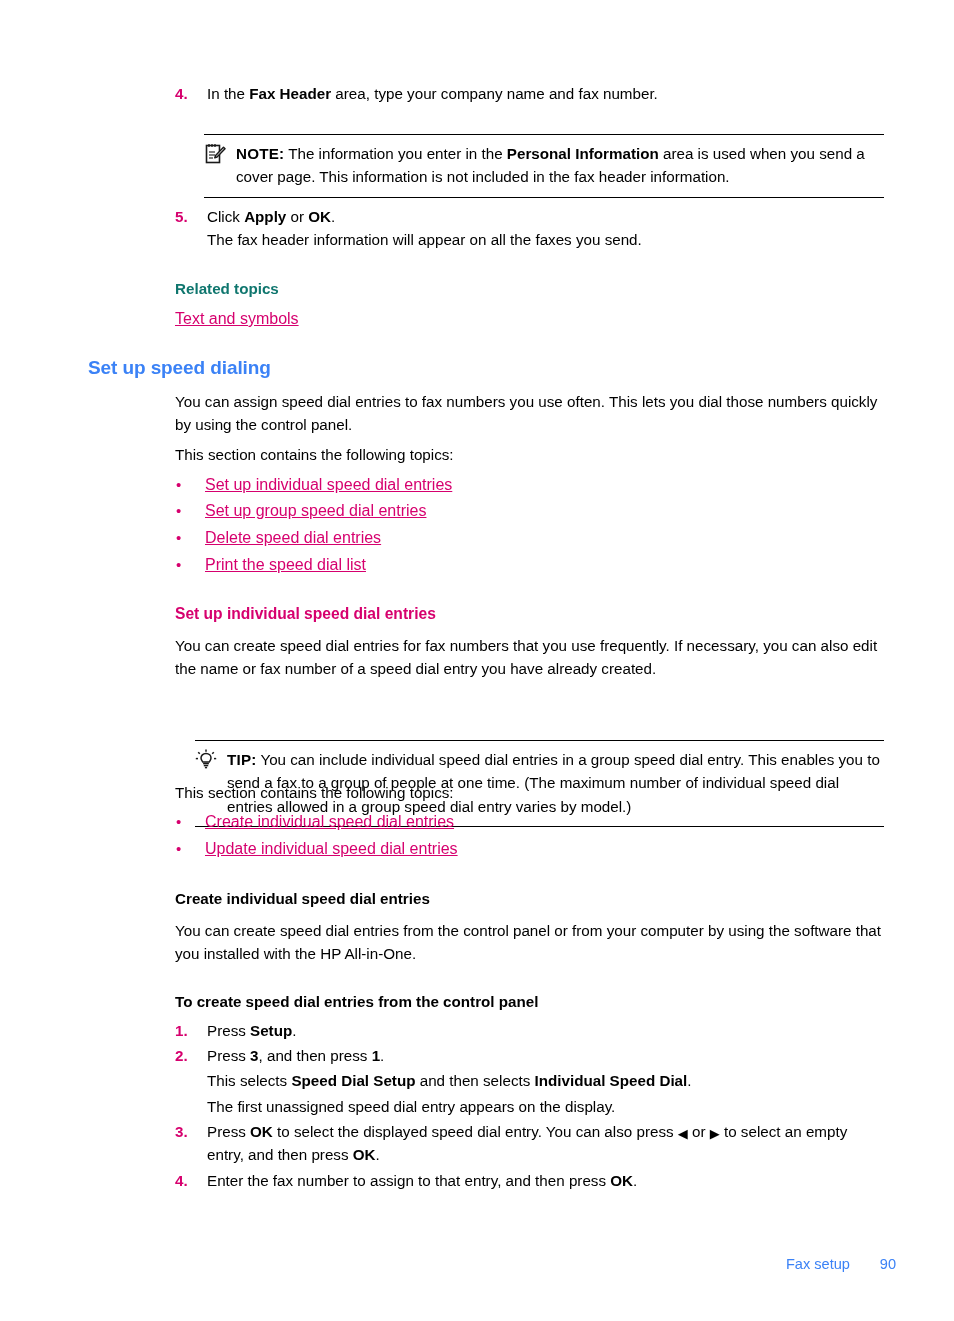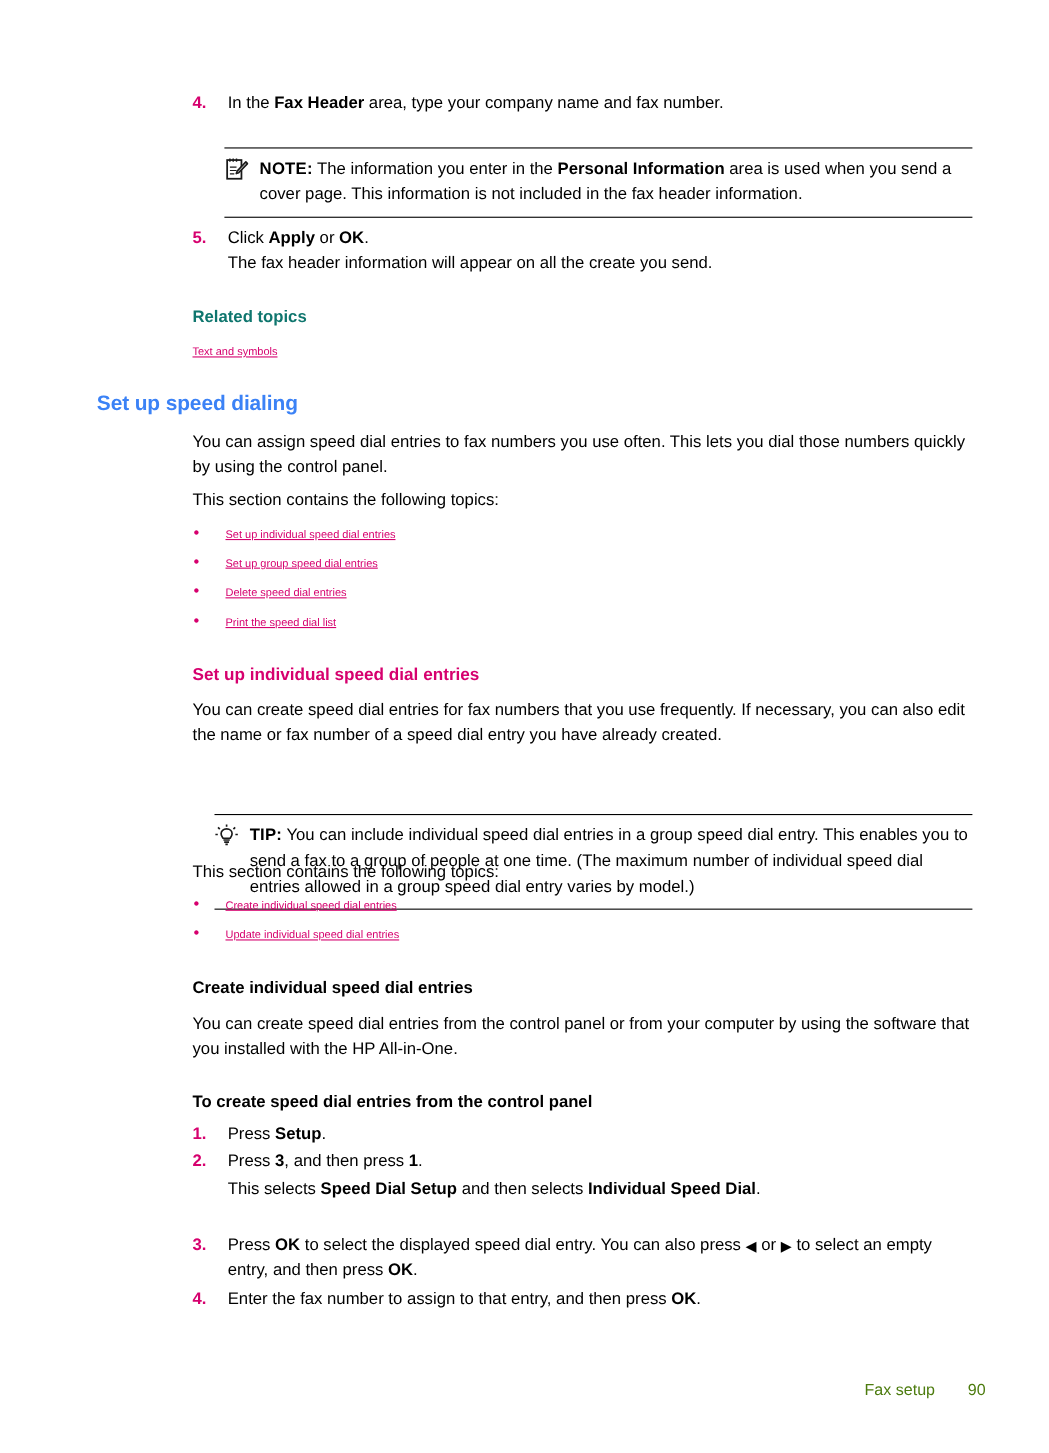--- a/index.html
+++ b/index.html
@@ -113,21 +113,21 @@
     left: 175px;
     font-size: 15.2px;
     font-weight: bold;
     color: #0f766e;
   }
 
   
   a.xref {
     color: #d6006e;
     text-decoration: underline;
-    font-size: 10px;
+    font-size: 16px;
   }
   .bullet-row {
     position: absolute;
     left: 175px;
     width: 710px;
     font-size: 15.2px;
     line-height: 23.4px;
   }
   .bullet-row .dot {
     position: absolute;
@@ -143,21 +143,21 @@
   }
 
   
   .footer {
     position: absolute;
     top: 1256px;
     left: 0;
     width: 954px;
     height: 22px;
     font-size: 14.6px;
-    color: #4d7c0f;
+    color: #3b82f6;
   }
   .footer .fsec {
     position: absolute;
     right: 104px;
     top: 0;
   }
   .footer .fpage {
     position: absolute;
     right: 58px;
     top: 0;
@@ -199,21 +199,21 @@
       </span>
       <span class="atxt"><span class="alabel">NOTE:</span><span><span>   The information you enter in the </span><span style="font-weight: bold;">Personal Information</span><span> area is used when you send a cover page. This information is not included in the fax header information.</span></span></span>
     </div>
     <div class="rule-bot"></div>
   </div>
 
   <div class="step" style="top:205px;">
     <span class="num">5.</span>
     <span class="txt"><span>Click </span><span style="font-weight: bold;">Apply</span><span> or </span><span style="font-weight: bold;">OK</span><span>.</span></span>
   </div>
-  <div class="body-col" style="top:228px; left:207px; width:678px;">The fax header information will appear on all the create you send.</div>
+  <div class="body-col" style="top:228px; left:207px; width:678px;">The fax header information will appear on all the faxes you send.</div>
 
   <div class="h-related" style="top:280px;">Related topics</div>
   <div class="body-col" style="top:307px;">
     <a class="xref" href="#">Text and symbols</a>
   </div>
 
   <div class="h1" style="top:357px;">Set up speed dialing</div>
 
   <div class="body-col" style="top:390px;">You can assign speed dial entries to fax numbers you use often. This lets you dial those numbers quickly by using the control panel.</div>
   <div class="body-col" style="top:443px;">This section contains the following topics:</div>
@@ -278,20 +278,21 @@
   <div class="step" style="top:1019px;">
     <span class="num">1.</span>
     <span class="txt"><span>Press </span><span style="font-weight: bold;">Setup</span><span>.</span></span>
   </div>
 
   <div class="step" style="top:1044px;">
     <span class="num">2.</span>
     <span class="txt"><span>Press </span><span style="font-weight: bold;">3</span><span>, and then press </span><span style="font-weight: bold;">1</span><span>.</span></span>
   </div>
   <div class="body-col" style="top:1069px; left:207px; width:678px;"><span>This selects </span><span style="font-weight: bold;">Speed Dial Setup</span><span> and then selects </span><span style="font-weight: bold;">Individual Speed Dial</span><span>.</span></div>
+  <div class="body-col" style="top:1095px; left:207px; width:678px;"><span>The first unassigned speed dial entry appears on the display.</span></div>
 
   <div class="step" style="top:1120px;">
     <span class="num">3.</span>
     <span class="txt"><span>Press </span><span style="font-weight: bold;">OK</span><span> to select the displayed speed dial entry. You can also press </span><span class="arrow-glyph">◀</span><span> or </span><span class="arrow-glyph">▶</span><span> to select an empty entry, and then press </span><span style="font-weight: bold;">OK</span><span>.</span></span>
   </div>
 
   <div class="step" style="top:1169px;">
     <span class="num">4.</span>
     <span class="txt"><span>Enter the fax number to assign to that entry, and then press </span><span style="font-weight: bold;">OK</span><span>.</span></span>
   </div>

